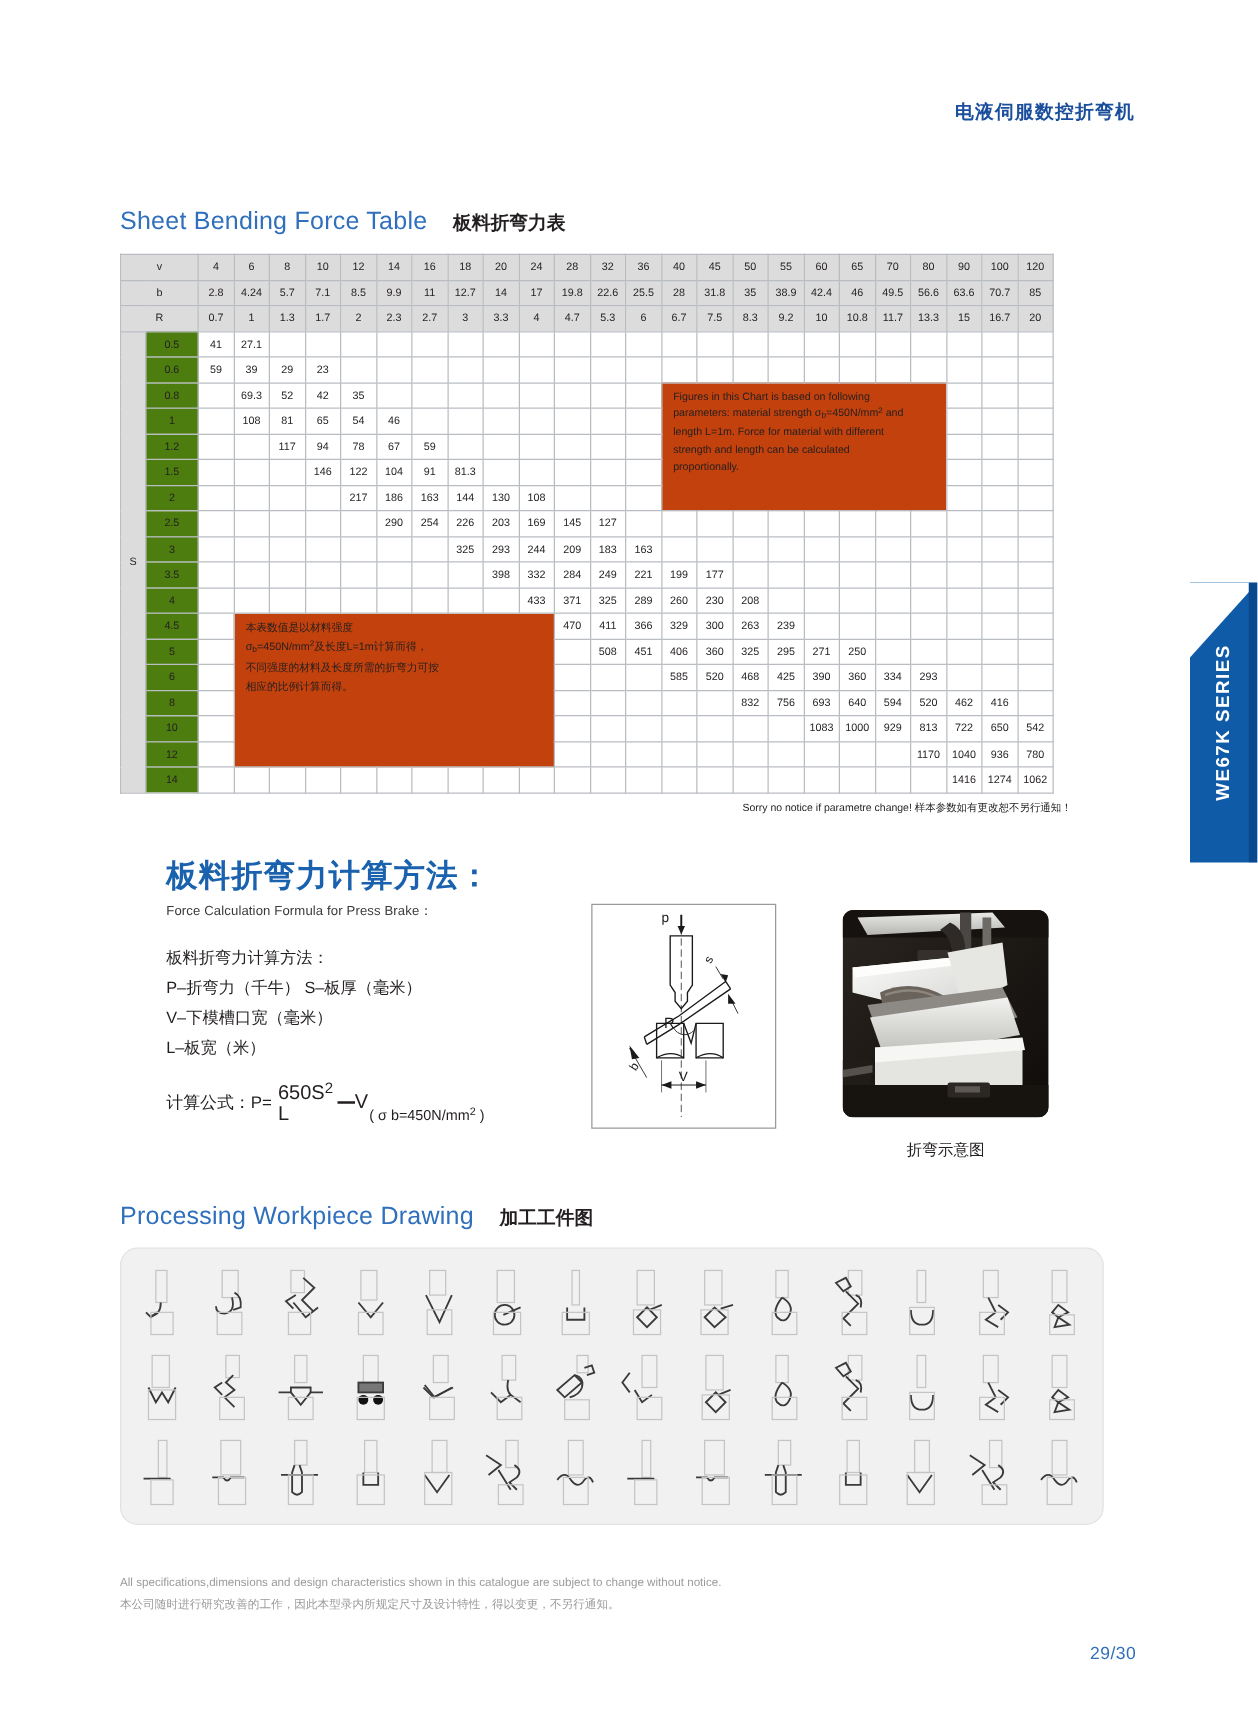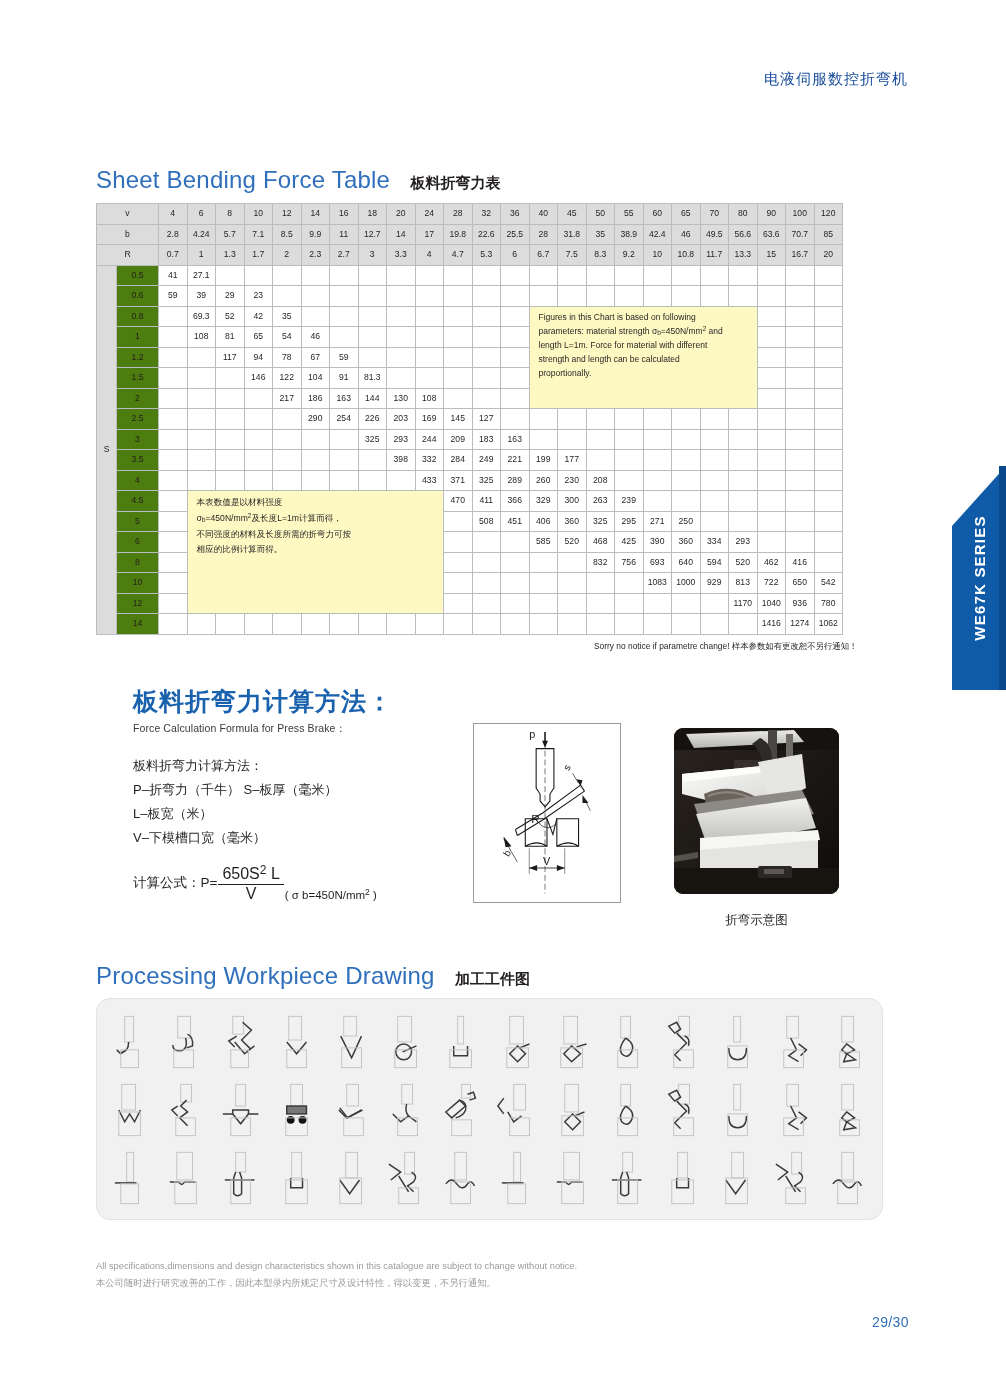--- a/index.html
+++ b/index.html
@@ -7,22 +7,22 @@
   body {
     width:1006px; height:1375px;
     background:#ffffff;
     font-family:"Liberation Sans","DejaVu Sans",sans-serif;
     position:relative;
     overflow:hidden;
     color:#231f20;
   }
   
   .page-header{
-    position:absolute; top:70px; right:98px;
-    font-size:15px; font-weight:normal; color:#1b4f9c; letter-spacing:1px;
+    position:absolute; top:80px; right:98px;
+    font-size:15px; font-weight:bold; color:#1b4f9c; letter-spacing:1px;
   }
   
   .side-tab{
     position:absolute; right:0; top:466px; width:54px; height:224px;
     background:#0f5ba8; overflow:hidden;
   }
   .side-tab .fold{
     position:absolute; top:0; left:0; width:0; height:0;
     border-left:54px solid #ffffff; border-bottom:60px solid transparent;
   }
@@ -32,21 +32,21 @@
   }
   .side-tab span{
     position:absolute; left:50%; top:50%;
     transform:translate(-50%,-50%) rotate(-90deg);
     white-space:nowrap; color:#fff; font-weight:bold; font-size:15px;
     letter-spacing:1.2px;
   }
   
   .sec-title{ position:absolute; white-space:nowrap; }
   .sec-title .en{
-    font-size:24px; color:#2f6fbc; font-weight:500; letter-spacing:.2px;
+    font-size:20px; color:#2f6fbc; font-weight:500; letter-spacing:.2px;
   }
   .sec-title .cn{
     font-size:15px; color:#231f20; margin-left:16px; font-weight:700;
   }
   
   .table-wrap{ position:absolute; left:96px; top:203px; }
   table.force{
     border-collapse:collapse;
     font-size:8.6px;
     color:#231f20;
@@ -60,21 +60,21 @@
     padding:0;
     background:#fff;
     font-size:8.6px;
     line-height:1;
   }
   table.force td.hd{ background:#dcdcdc; font-weight:normal; }
   table.force td.cv{ width:28.5px; }
   table.force td.lbl{ width:42px; background:#4d7c0f; }
   table.force td.slab{ width:20px; background:#dcdcdc; }
   table.force td.note{
-    background:#fef9c3; text-align:left; vertical-align:top;
+    background:#c2410c; text-align:left; vertical-align:top;
     padding:4px 8px 4px 9px; font-size:8.5px; line-height:1.62;
     border:none;
     margin-left:48px;
   }
   table.force td.note.cn{ line-height:1.78; font-size:8.6px; }
   .sub{ font-size:.78em; vertical-align:-.22em; }
   .sup{ font-size:.75em; vertical-align:.45em; }
   .tbl-note{
     position:absolute; left:594px; top:641px;
     font-size:8.4px; color:#231f20; white-space:nowrap;
@@ -86,21 +86,21 @@
     margin:0 0 6px 0; line-height:1.1;
   }
   .formula-blk .h-en{
     font-size:10.5px; color:#3a3a3a; margin:0 0 18px 0; letter-spacing:.1px;
   }
   .formula-blk .lines{ font-size:13px; line-height:1.85; color:#231f20; }
   .formula-row{
     margin-top:14px; font-size:13.5px; display:flex; align-items:center;
   }
   .frac{
-    display:inline-flex; flex-direction:column; align-items:center;
+    display:inline-flex; align-items:center;
     margin:0 1px; line-height:1.05;
   }
   .frac .num{ font-size:16px; padding:0 4px; }
   .frac .bar{ width:100%; height:1.4px; background:#231f20; margin:1px 0; }
   .frac .den{ font-size:16px; }
   .fr-tail{ font-size:11.5px; align-self:flex-end; padding-bottom:2px; }
   
   .diagram-box{
     position:absolute; left:473px; top:723px; width:148px; height:180px;
     border:1px solid #9a9a9a; background:#fff;
@@ -646,22 +646,22 @@
   </table>
 </div>
 <div class="tbl-note">Sorry no notice if parametre change!  样本参数如有更改恕不另行通知！</div>
 
 <div class="formula-blk">
   <div class="h-cn">板料折弯力计算方法：</div>
   <div class="h-en">Force Calculation Formula for Press Brake：</div>
   <div class="lines">
     <div>板料折弯力计算方法：</div>
     <div>P–折弯力（千牛）  S–板厚（毫米）</div>
+    <div>V–下模槽口宽（毫米）</div>
     <div>L–板宽（米）</div>
-    <div>V–下模槽口宽（毫米）</div>
   </div>
   <div class="formula-row">
     <span>计算公式：P=</span>
     <span class="frac">
       <span class="num">650S<span class="sup">2</span> L</span>
       <span class="bar"></span>
       <span class="den">V</span>
     </span>
     <span class="fr-tail">( σ b=450N/mm<span class="sup">2</span> )</span>
   </div>

